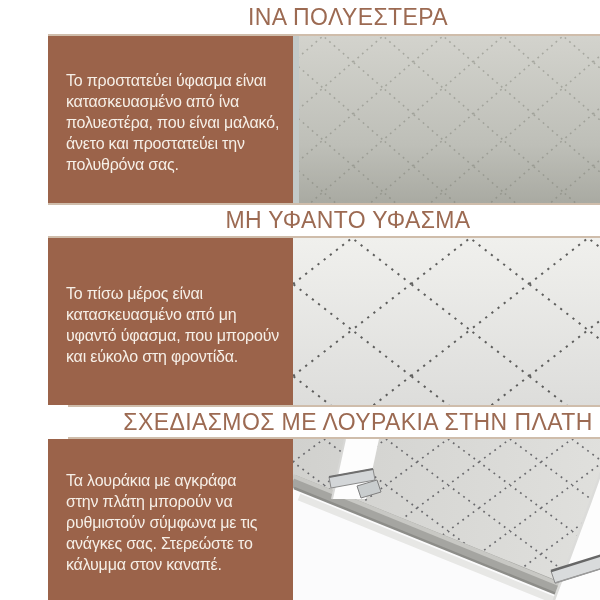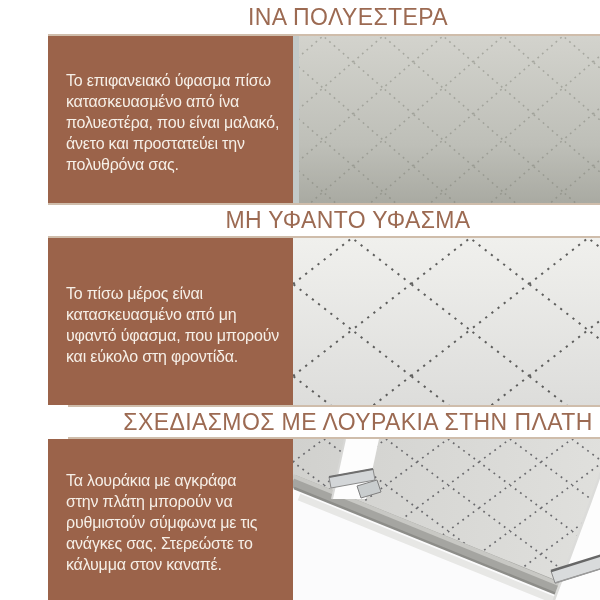--- a/index.html
+++ b/index.html
@@ -39,21 +39,21 @@
 <body>
 
 <div class="canvas">
 
   <section>
     <div class="band band-top">
       <h2>ΙΝΑ ΠΟΛΥΕΣΤΕΡΑ</h2>
     </div>
     <div class="row row-1">
       <div class="text-block">
-        <p>Το επιφανειακό ύφασμα πίσω
+        <p>Το προστατεύει ύφασμα είναι
 κατασκευασμένο από ίνα
 πολυεστέρα, που είναι μαλακό,
 άνετο και προστατεύει την
 πολυθρόνα σας.</p>
       </div>
       <div class="photo">
         <svg viewBox="0 0 355 167" preserveAspectRatio="none">
           <defs>
             <linearGradient id="g1" x1="0" y1="0" x2="0" y2="1">
               <stop offset="0" stop-color="#d3d3cd"></stop>

